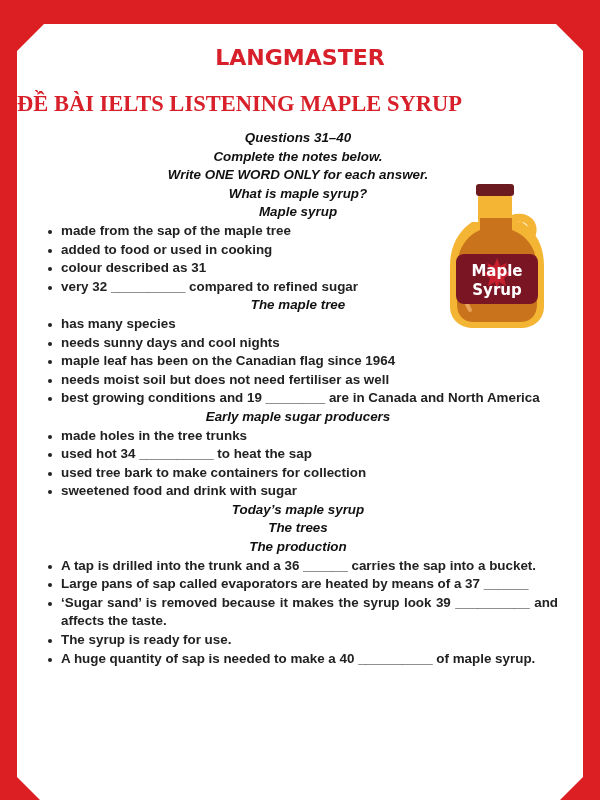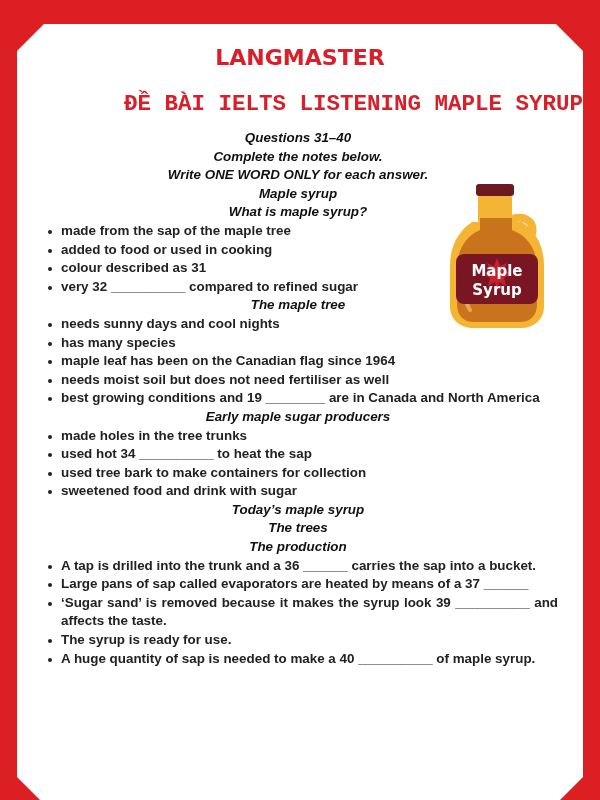--- a/index.html
+++ b/index.html
@@ -24,22 +24,22 @@
       font-family: "DejaVu Sans", sans-serif;
       font-weight: bold;
       font-size: 21px;
       letter-spacing: 0px;
       color: #d7202a;
       transform: scaleX(1.05);
     }
     .title {
       position: absolute;
       left: 0; right: 0; top: 67px;
-      text-align: right;
-      font-family: Liberation Mono, monospace;
+      text-align: left;
+      font-family: Liberation Serif, serif;
       font-weight: bold;
       font-size: 22.5px;
       color: #d7202a;
     }
     .content {
       position: absolute;
       left: 21px; top: 105px;
       width: 520px;
       font-size: 13.4px;
       line-height: 18.6px;
@@ -97,34 +97,34 @@
 
     <path d="M55 84 L 58 92 L 65 89 L 62 97 L 70 99 L 62 104 L 64 112 L 57 108 L 55 116 L 53 108 L 46 112 L 48 104 L 40 99 L 48 97 L 45 89 L 52 92 Z" fill="#c8202e"></path>
     <text x="55" y="102" text-anchor="middle" font-family="DejaVu Sans, sans-serif" font-weight="bold" font-size="15" fill="#ffffff">Maple</text>
     <text x="55" y="121" text-anchor="middle" font-family="DejaVu Sans, sans-serif" font-weight="bold" font-size="15" fill="#ffffff">Syrup</text>
   </svg>
 
   <div class="content">
     <div class="h">Questions 31–40</div>
     <div class="h">Complete the notes below.</div>
     <div class="h">Write ONE WORD ONLY for each answer.</div>
+    <div class="h">What is maple syrup?</div>
+
     <div class="h">Maple syrup</div>
-
-    <div class="h">What is maple syrup?</div>
     <ul>
       <li>made from the sap of the maple tree</li>
       <li>added to food or used in cooking</li>
       <li>colour described as 31</li>
       <li>very 32 __________ compared to refined sugar</li>
     </ul>
 
     <div class="h">The maple tree</div>
     <ul>
+      <li>has many species</li>
       <li>needs sunny days and cool nights</li>
-      <li>has many species</li>
       <li>maple leaf has been on the Canadian flag since 1964</li>
       <li>needs moist soil but does not need fertiliser as well</li>
       <li>best growing conditions and 19 ________ are in Canada and North America</li>
     </ul>
 
     <div class="h">Early maple sugar producers</div>
     <ul>
       <li>made holes in the tree trunks</li>
       <li>used hot 34 __________ to heat the sap</li>
       <li>used tree bark to make containers for collection</li>

